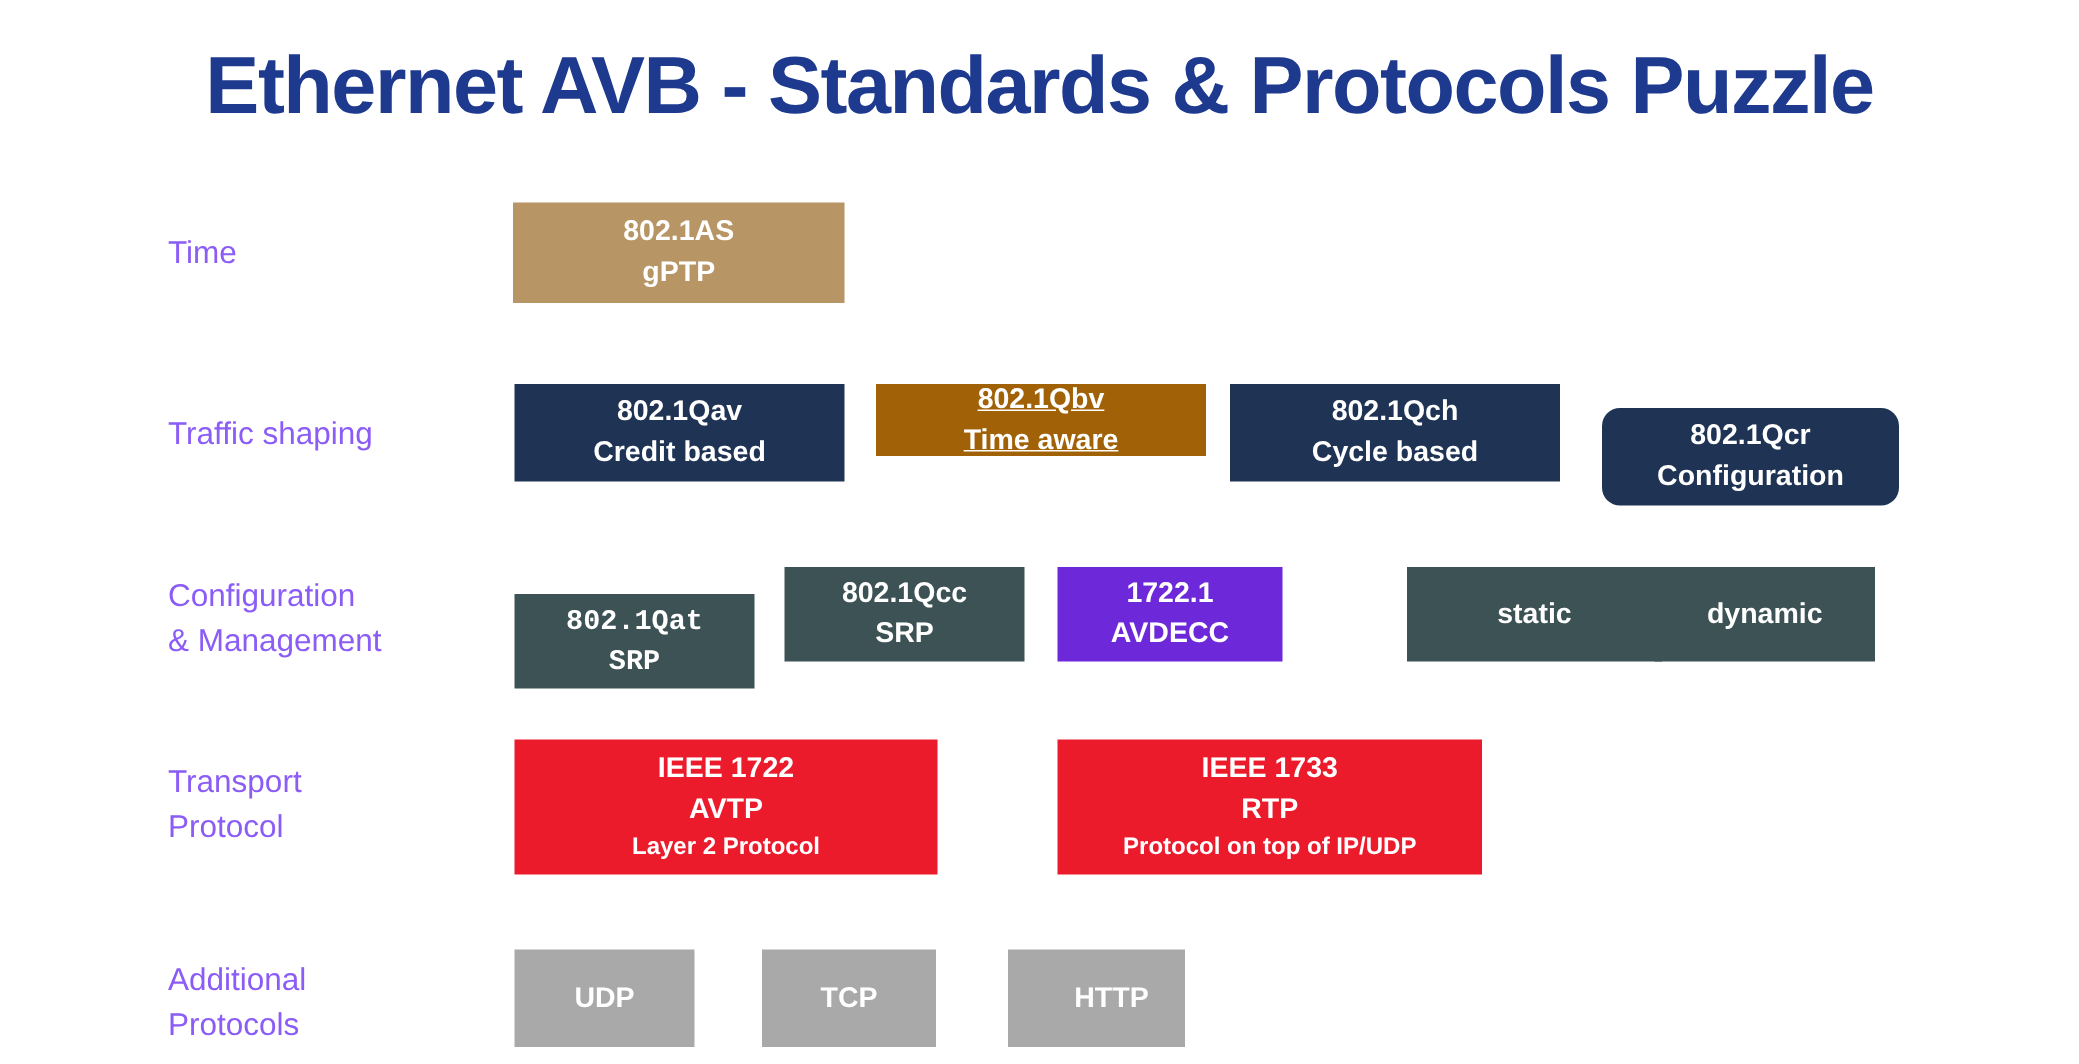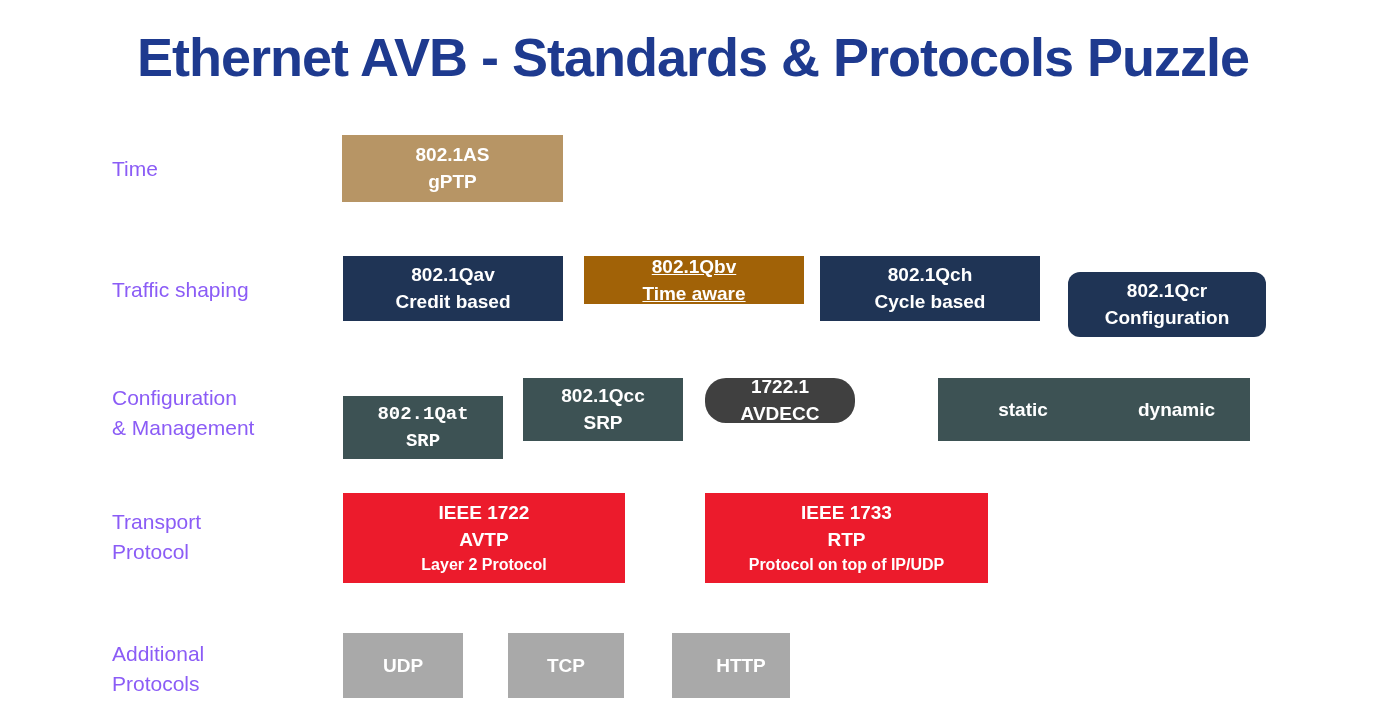--- a/index.html
+++ b/index.html
@@ -94,21 +94,21 @@
     <div>&amp; Management</div>
   </div>
   <div class="box" style="left: 343px; top: 396px; width: 160px; height: 63px; background-color: rgb(61, 82, 84); font-family: Liberation Mono, monospace;">
     <div class="bl">802.1Qat</div>
     <div class="bl">SRP</div>
   </div>
   <div class="box" style="left: 523px; top: 378px; width: 160px; height: 63px; background-color: rgb(61, 82, 84);">
     <div class="bl">802.1Qcc</div>
     <div class="bl">SRP</div>
   </div>
-  <div class="box" style="left: 705px; top: 378px; width: 150px; height: 45px; background-color: #404040; border-radius: 21px;">
+  <div class="box" style="left: 705px; top: 378px; width: 150px; height: 63px; background-color: #6d28d9;">
     <div class="bl">1722.1</div>
     <div class="bl">AVDECC</div>
   </div>
   <div class="box" style="left: 938px; top: 378px; width: 170px; height: 63px; background-color: rgb(61, 82, 84);">
     <div class="bl">static</div>
   </div>
   <div class="box" style="left: 1103px; top: 378px; width: 147px; height: 63px; background-color: rgb(61, 82, 84);">
     <div class="bl">dynamic</div>
   </div>
 

